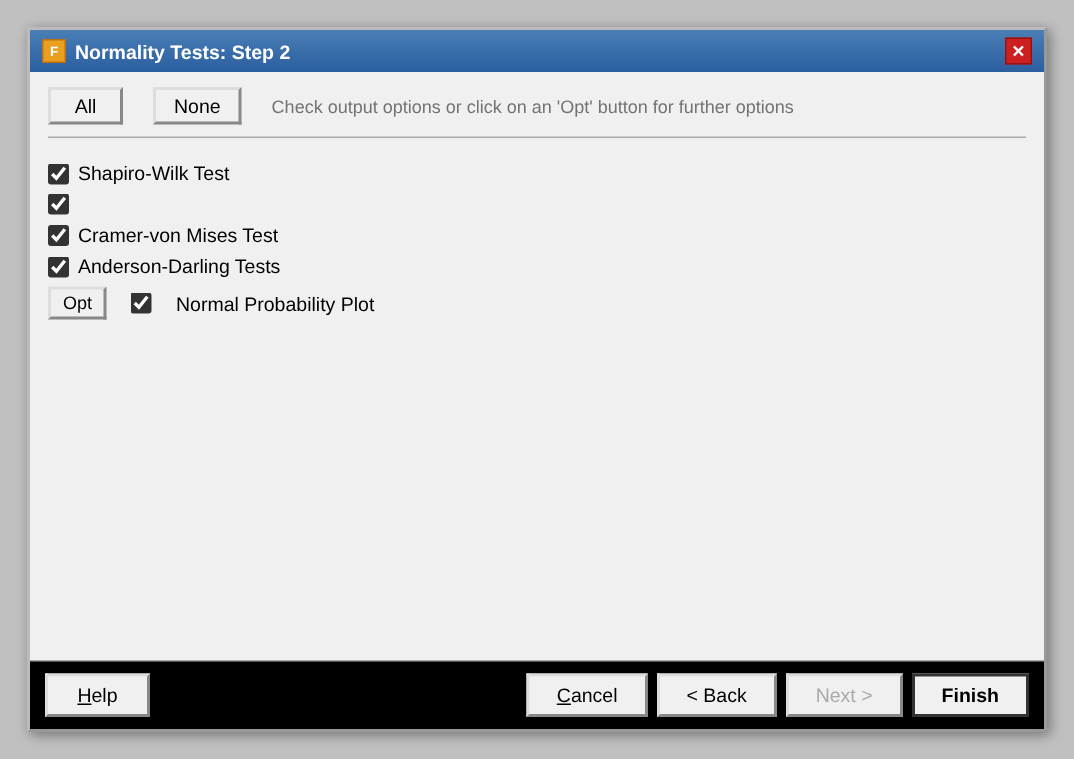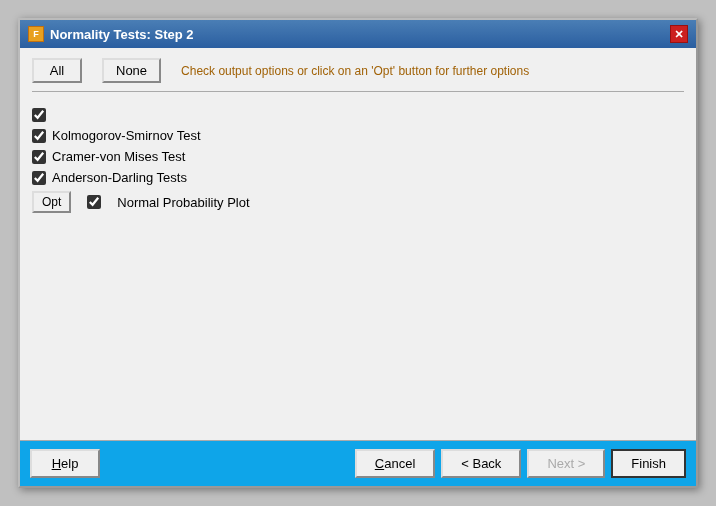--- a/index.html
+++ b/index.html
@@ -102,21 +102,21 @@
       border: 2px solid #888;
       border-top-color: #ddd;
       border-left-color: #ddd;
       cursor: pointer;
       font-size: 13px;
       min-width: 50px;
     }
 
     .hint-text {
       font-size: 12px;
-      color: #a16207;
+      color: #737373;
     }
 
     .options-area {
       display: flex;
       gap: 20px;
       flex: 1;
     }
 
     .options-left {
       display: flex;
@@ -170,21 +170,21 @@
     .spacer {
       flex: 1;
     }
 
     .button-bar {
       display: flex;
       align-items: center;
       justify-content: space-between;
       padding: 8px 10px;
       border-top: 1px solid #aaa;
-      background: #0ea5e9;
+      background: #000000;
       flex-shrink: 0;
       gap: 32px;
     }
 
     .button-bar-left {
       display: flex;
     }
 
     .button-bar-right {
       display: flex;
@@ -202,21 +202,21 @@
       min-width: 70px;
     }
 
     .dialog-btn:disabled {
       color: #aaa;
       cursor: default;
     }
 
     .dialog-btn.default {
       border: 2px solid #333;
-      font-weight: normal;
+      font-weight: bold;
     }
 
     .underline {
       text-decoration: underline;
     }
   </style>
 </head>
 <body>
 
 <div class="dialog">
@@ -236,25 +236,25 @@
       <button class="btn-none">None</button>
       <span class="hint-text">Check output options or click on an 'Opt' button for further options</span>
     </div>
 
     <div class="options-area">
 
       <div class="options-left">
 
         <div class="checkbox-row">
           <input type="checkbox" id="cb1" checked="" style="">
+          <label class="checkbox-label" for="cb1">Shapiro-Wilk Test</label>
         </div>
 
         <div class="checkbox-row">
           <input type="checkbox" id="cb2" checked="" style="">
-          <label class="checkbox-label" for="cb2">Kolmogorov-Smirnov Test</label>
         </div>
 
         <div class="checkbox-row">
           <input type="checkbox" id="cb3" checked="" style="">
           <label class="checkbox-label" for="cb3">Cramer-von Mises Test</label>
         </div>
 
         <div class="checkbox-row">
           <input type="checkbox" id="cb4" checked="" style="">
           <label class="checkbox-label" for="cb4">Anderson-Darling Tests</label>

